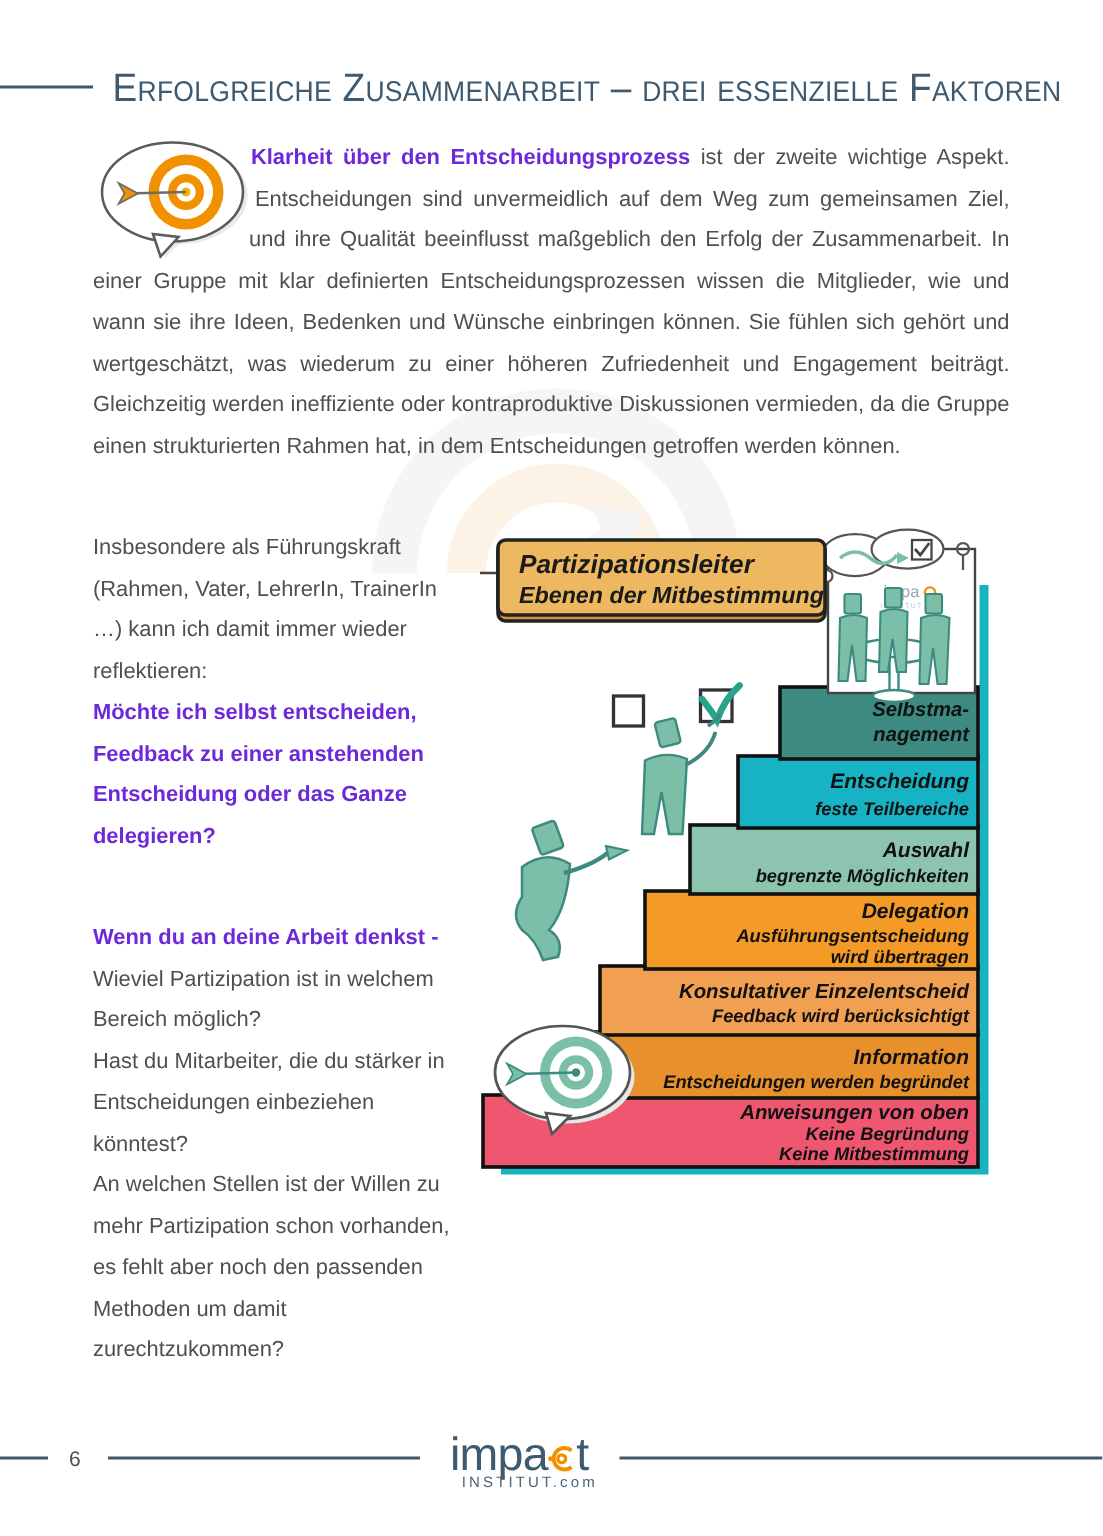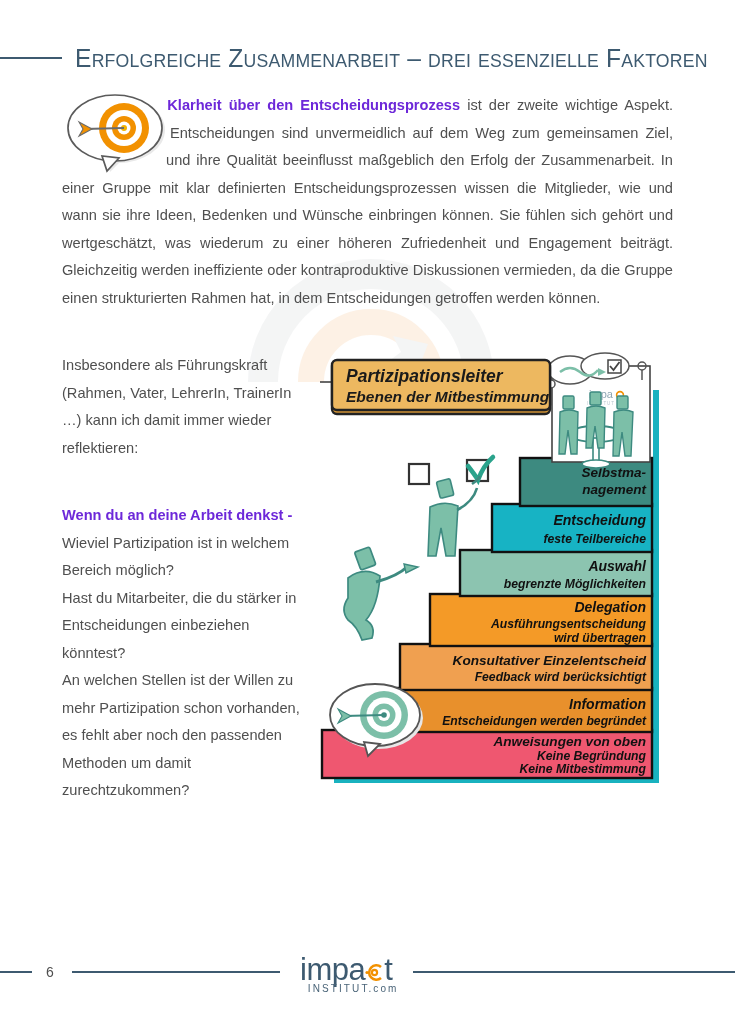--- a/index.html
+++ b/index.html
@@ -181,21 +181,21 @@
 
     <div style="clear:both"></div>
     <div class="para-gap"></div>
 
 
     <div class="para-gap"></div>
 
     <div class="split">
 
       <div class="left-col">
-        <p><span>Insbesondere als Führungskraft (Rahmen, Vater, LehrerIn, TrainerIn …) kann ich damit immer wieder reflektieren:</span><br></p>
+        <p><span>Insbesondere als Führungskraft (Rahmen, Vater, LehrerIn, TrainerIn …) kann ich damit immer wieder reflektieren:</span><br><b>Möchte ich selbst entscheiden, Feedback zu einer anstehenden Entscheidung oder das Ganze delegieren?</b></p>
         <div class="para-gap"></div>
         <div class="para-gap"></div>
         <p><b>Wenn du an deine Arbeit denkst -</b><span> Wieviel Partizipation ist in welchem Bereich möglich?</span></p>
         <p>Hast du Mitarbeiter, die du stärker in Entscheidungen einbeziehen könntest?</p>
         <p>An welchen Stellen ist der Willen zu mehr Partizipation schon vorhanden, es fehlt aber noch den passenden Methoden um damit zurechtzukommen?</p>
       </div>
 
       <div class="illu">
         <svg viewBox="0 0 353 452" width="353" height="452">
 

